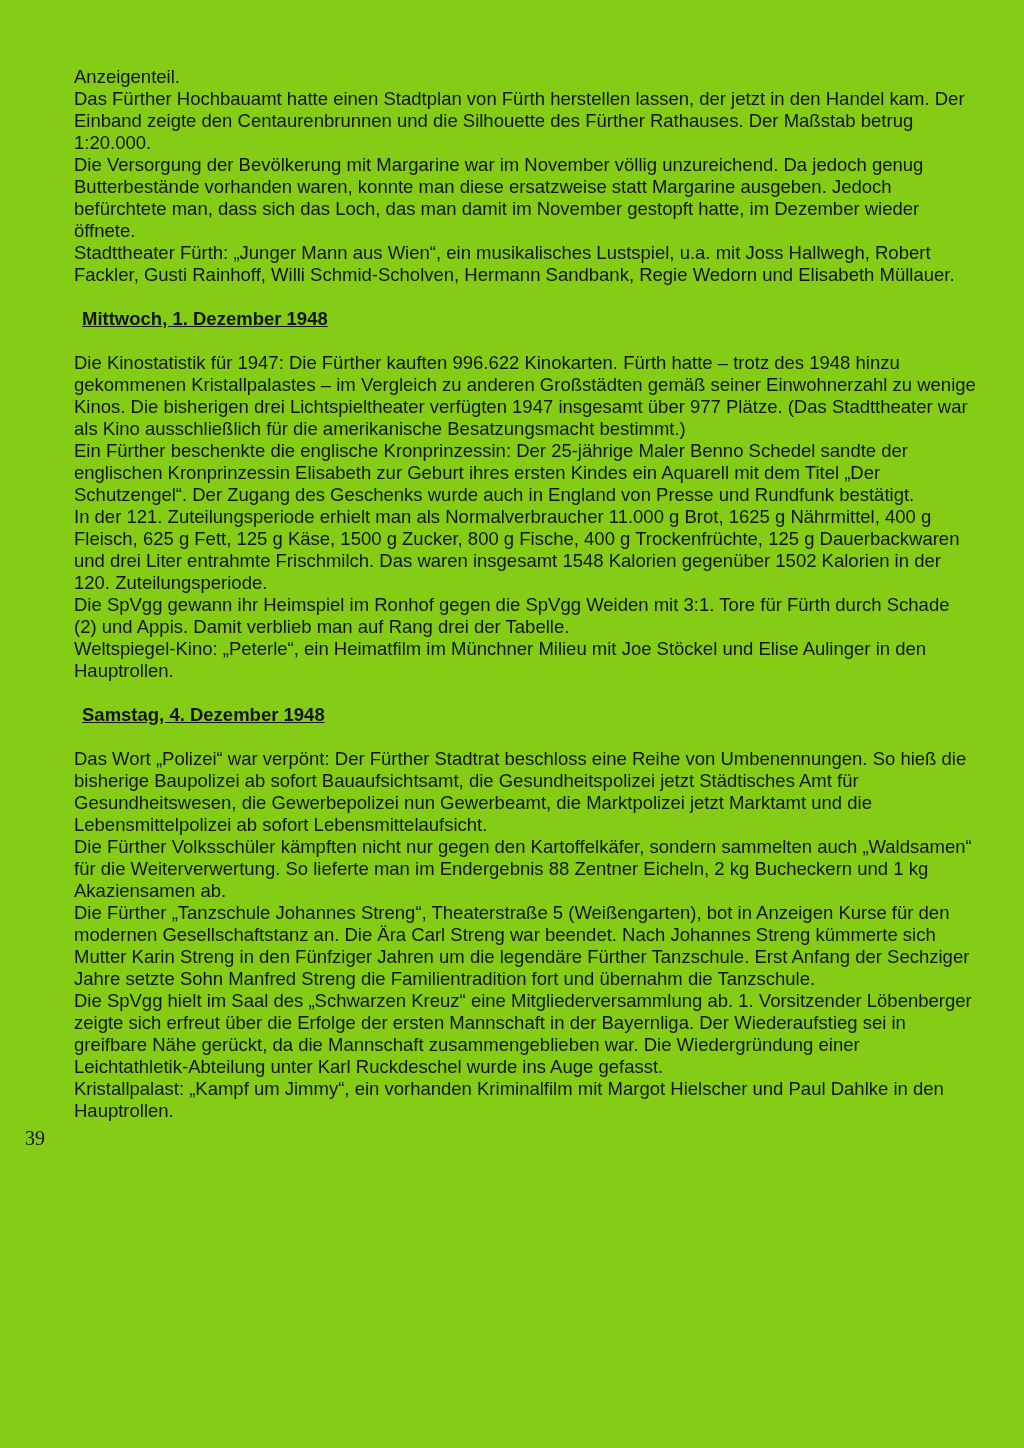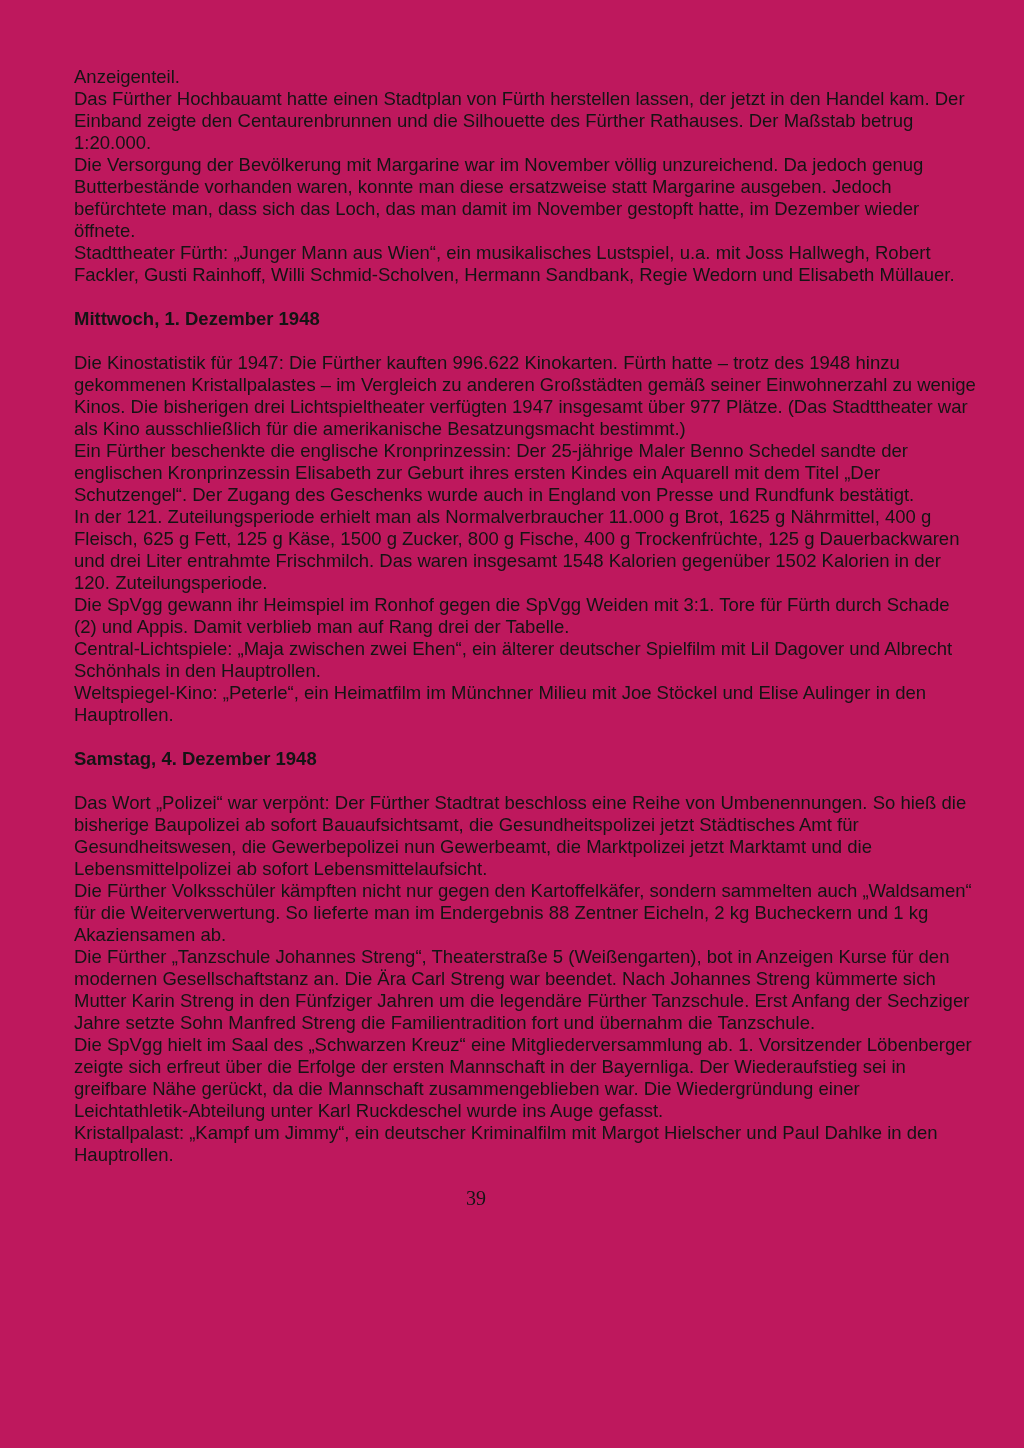--- a/index.html
+++ b/index.html
@@ -5,43 +5,43 @@
   html, body {
     margin: 0;
     padding: 0;
     background: #ffffff;
   }
   .page {
     position: relative;
     box-sizing: border-box;
     width: 1024px;
     height: 1448px;
-    background: #be185d;
+    background: #84cc16;
     padding: 66px 48px 0 74px;
     font-family: "Liberation Sans", sans-serif;
     font-size: 18.5px;
     line-height: 22px;
     color: #141414;
     overflow: hidden;
   }
   .entry {
     margin: 0;
     padding: 0;
   }
   .date-heading {
-    margin: 22px 0 22px 0;
+    margin: 22px 0 22px 8px;
     padding: 0;
     font-size: 18.5px;
     line-height: 22px;
     font-weight: bold;
     color: #141414;
+    text-decoration: underline;
   }
   .page-footer {
-    margin-top: 20px;
-    text-align: center;
+    margin-top: 4px;
   }
   .page-number {
     position: relative;
     left: -49px;
     display: inline-block;
     font-family: "Liberation Serif", serif;
     font-size: 20px;
     line-height: 24px;
     color: #141414;
   }
@@ -54,27 +54,26 @@
   <p class="entry">Das Fürther Hochbauamt hatte einen Stadtplan von Fürth herstellen lassen, der jetzt in den Handel kam. Der Einband zeigte den Centaurenbrunnen und die Silhouette des Fürther Rathauses. Der Maßstab betrug 1:20.000.</p>
   <p class="entry">Die Versorgung der Bevölkerung mit Margarine war im November völlig unzureichend. Da jedoch genug Butterbestände vorhanden waren, konnte man diese ersatzweise statt Margarine ausgeben. Jedoch befürchtete man, dass sich das Loch, das man damit im November gestopft hatte, im Dezember wieder öffnete.</p>
   <p class="entry">Stadttheater Fürth: „Junger Mann aus Wien“, ein musikalisches Lustspiel, u.a. mit Joss Hallwegh, Robert Fackler, Gusti Rainhoff, Willi Schmid-Scholven, Hermann Sandbank, Regie Wedorn und Elisabeth Müllauer.</p>
 
   <h2 class="date-heading">Mittwoch, 1. Dezember 1948</h2>
 
   <p class="entry">Die Kinostatistik für 1947: Die Fürther kauften 996.622 Kinokarten. Fürth hatte – trotz des 1948 hinzu gekommenen Kristallpalastes – im Vergleich zu anderen Großstädten gemäß seiner Einwohnerzahl zu wenige Kinos. Die bisherigen drei Lichtspieltheater verfügten 1947 insgesamt über 977 Plätze. (Das Stadttheater war als Kino ausschließlich für die amerikanische Besatzungsmacht bestimmt.)</p>
   <p class="entry">Ein Fürther beschenkte die englische Kronprinzessin: Der 25-jährige Maler Benno Schedel sandte der englischen Kronprinzessin Elisabeth zur Geburt ihres ersten Kindes ein Aquarell mit dem Titel „Der Schutzengel“. Der Zugang des Geschenks wurde auch in England von Presse und Rundfunk bestätigt.</p>
   <p class="entry">In der 121. Zuteilungsperiode erhielt man als Normalverbraucher 11.000 g Brot, 1625 g Nährmittel, 400 g Fleisch, 625 g Fett, 125 g Käse, 1500 g Zucker, 800 g Fische, 400 g Trockenfrüchte, 125 g Dauerbackwaren und drei Liter entrahmte Frischmilch. Das waren insgesamt 1548 Kalorien gegenüber 1502 Kalorien in der 120. Zuteilungsperiode.</p>
   <p class="entry">Die SpVgg gewann ihr Heimspiel im Ronhof gegen die SpVgg Weiden mit 3:1. Tore für Fürth durch Schade (2) und Appis. Damit verblieb man auf Rang drei der Tabelle.</p>
-  <p class="entry">Central-Lichtspiele: „Maja zwischen zwei Ehen“, ein älterer deutscher Spielfilm mit Lil Dagover und Albrecht Schönhals in den Hauptrollen.</p>
   <p class="entry">Weltspiegel-Kino: „Peterle“, ein Heimatfilm im Münchner Milieu mit Joe Stöckel und Elise Aulinger in den Hauptrollen.</p>
 
   <h2 class="date-heading">Samstag, 4. Dezember 1948</h2>
 
   <p class="entry">Das Wort „Polizei“ war verpönt: Der Fürther Stadtrat beschloss eine Reihe von Umbenennungen. So hieß die bisherige Baupolizei ab sofort Bauaufsichtsamt, die Gesundheitspolizei jetzt Städtisches Amt für Gesundheitswesen, die Gewerbepolizei nun Gewerbeamt, die Marktpolizei jetzt Marktamt und die Lebensmittelpolizei ab sofort Lebensmittelaufsicht.</p>
   <p class="entry">Die Fürther Volksschüler kämpften nicht nur gegen den Kartoffelkäfer, sondern sammelten auch „Waldsamen“ für die Weiterverwertung. So lieferte man im Endergebnis 88 Zentner Eicheln, 2 kg Bucheckern und 1 kg Akaziensamen ab.</p>
   <p class="entry">Die Fürther „Tanzschule Johannes Streng“, Theaterstraße 5 (Weißengarten), bot in Anzeigen Kurse für den modernen Gesellschaftstanz an. Die Ära Carl Streng war beendet. Nach Johannes Streng kümmerte sich Mutter Karin Streng in den Fünfziger Jahren um die legendäre Fürther Tanzschule. Erst Anfang der Sechziger Jahre setzte Sohn Manfred Streng die Familientradition fort und übernahm die Tanzschule.</p>
   <p class="entry">Die SpVgg hielt im Saal des „Schwarzen Kreuz“ eine Mitgliederversammlung ab. 1. Vorsitzender Löbenberger zeigte sich erfreut über die Erfolge der ersten Mannschaft in der Bayernliga. Der Wiederaufstieg sei in greifbare Nähe gerückt, da die Mannschaft zusammengeblieben war. Die Wiedergründung einer Leichtathletik-Abteilung unter Karl Ruckdeschel wurde ins Auge gefasst.</p>
-  <p class="entry">Kristallpalast: „Kampf um Jimmy“, ein deutscher Kriminalfilm mit Margot Hielscher und Paul Dahlke in den Hauptrollen.</p>
+  <p class="entry">Kristallpalast: „Kampf um Jimmy“, ein vorhanden Kriminalfilm mit Margot Hielscher und Paul Dahlke in den Hauptrollen.</p>
 
   <div class="page-footer">
     <span class="page-number">39</span>
   </div>
 </div>
 
 </body></html>

